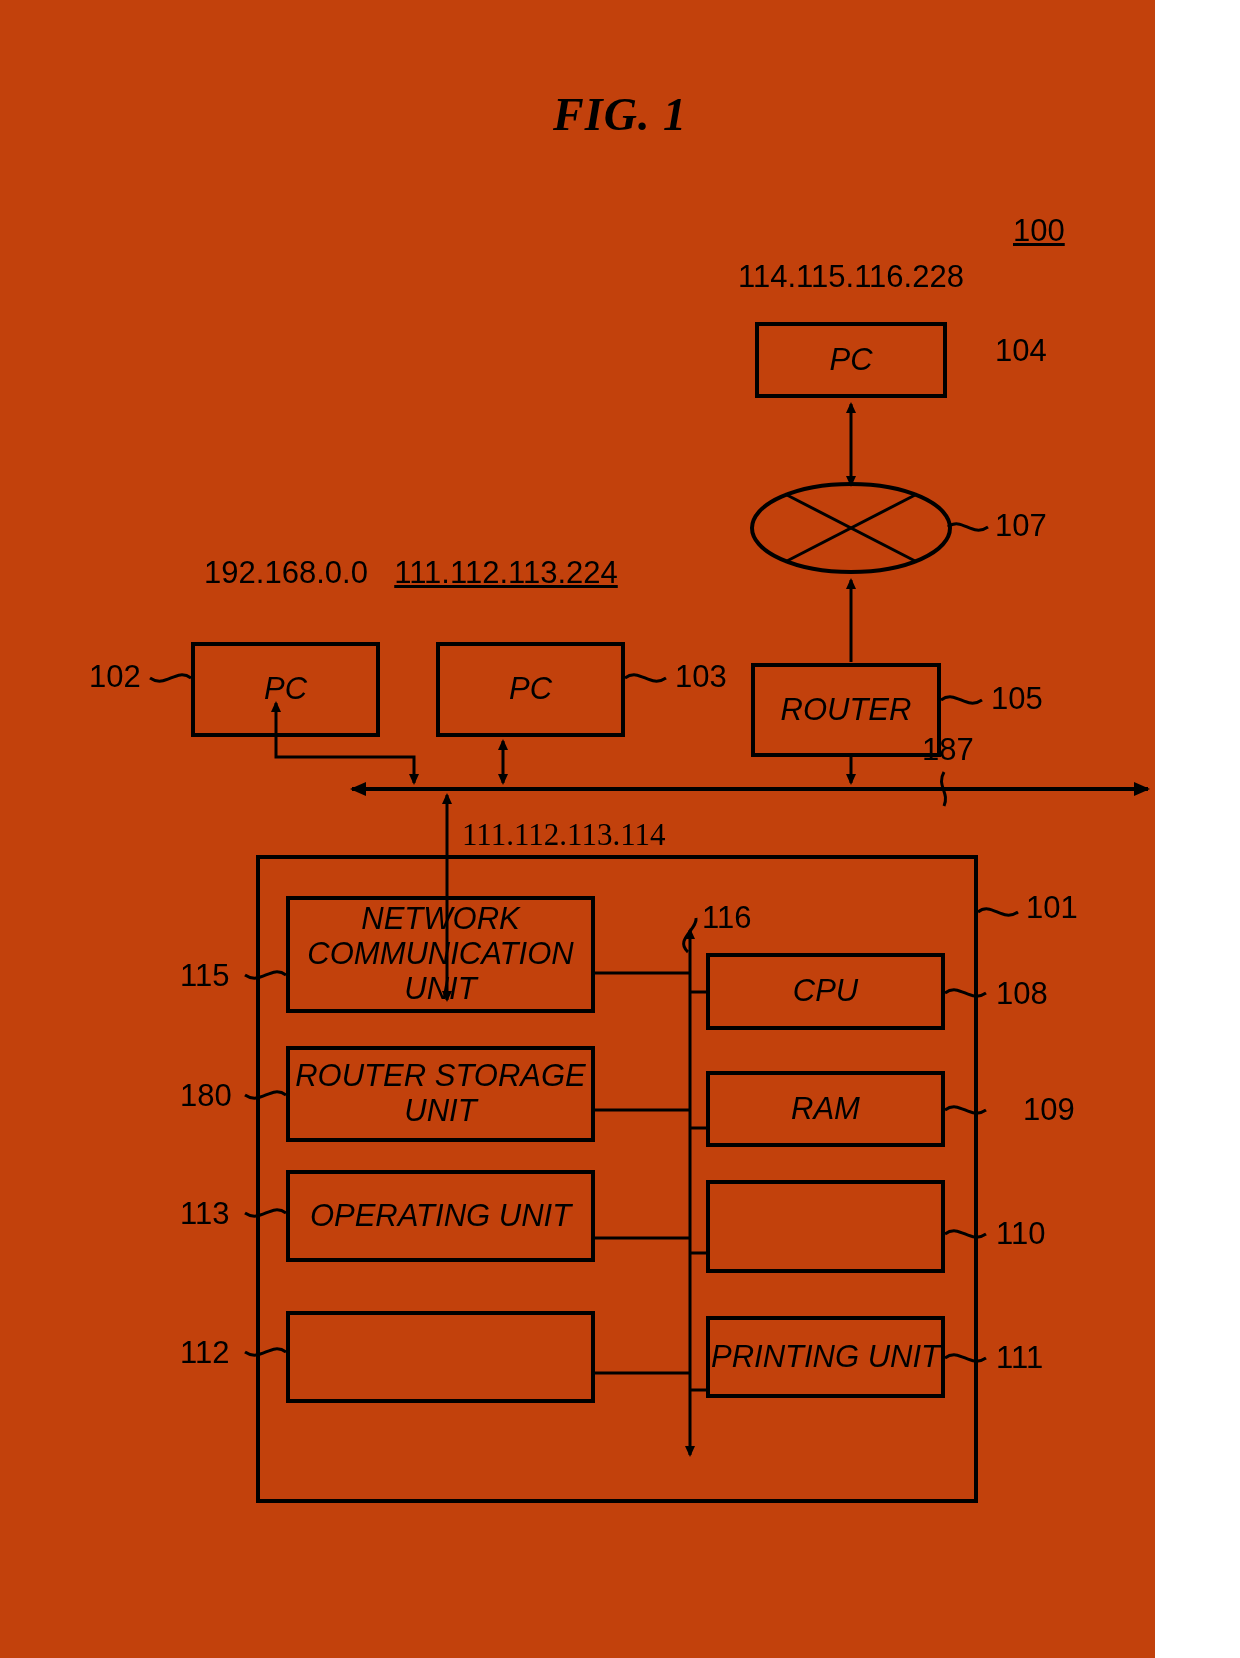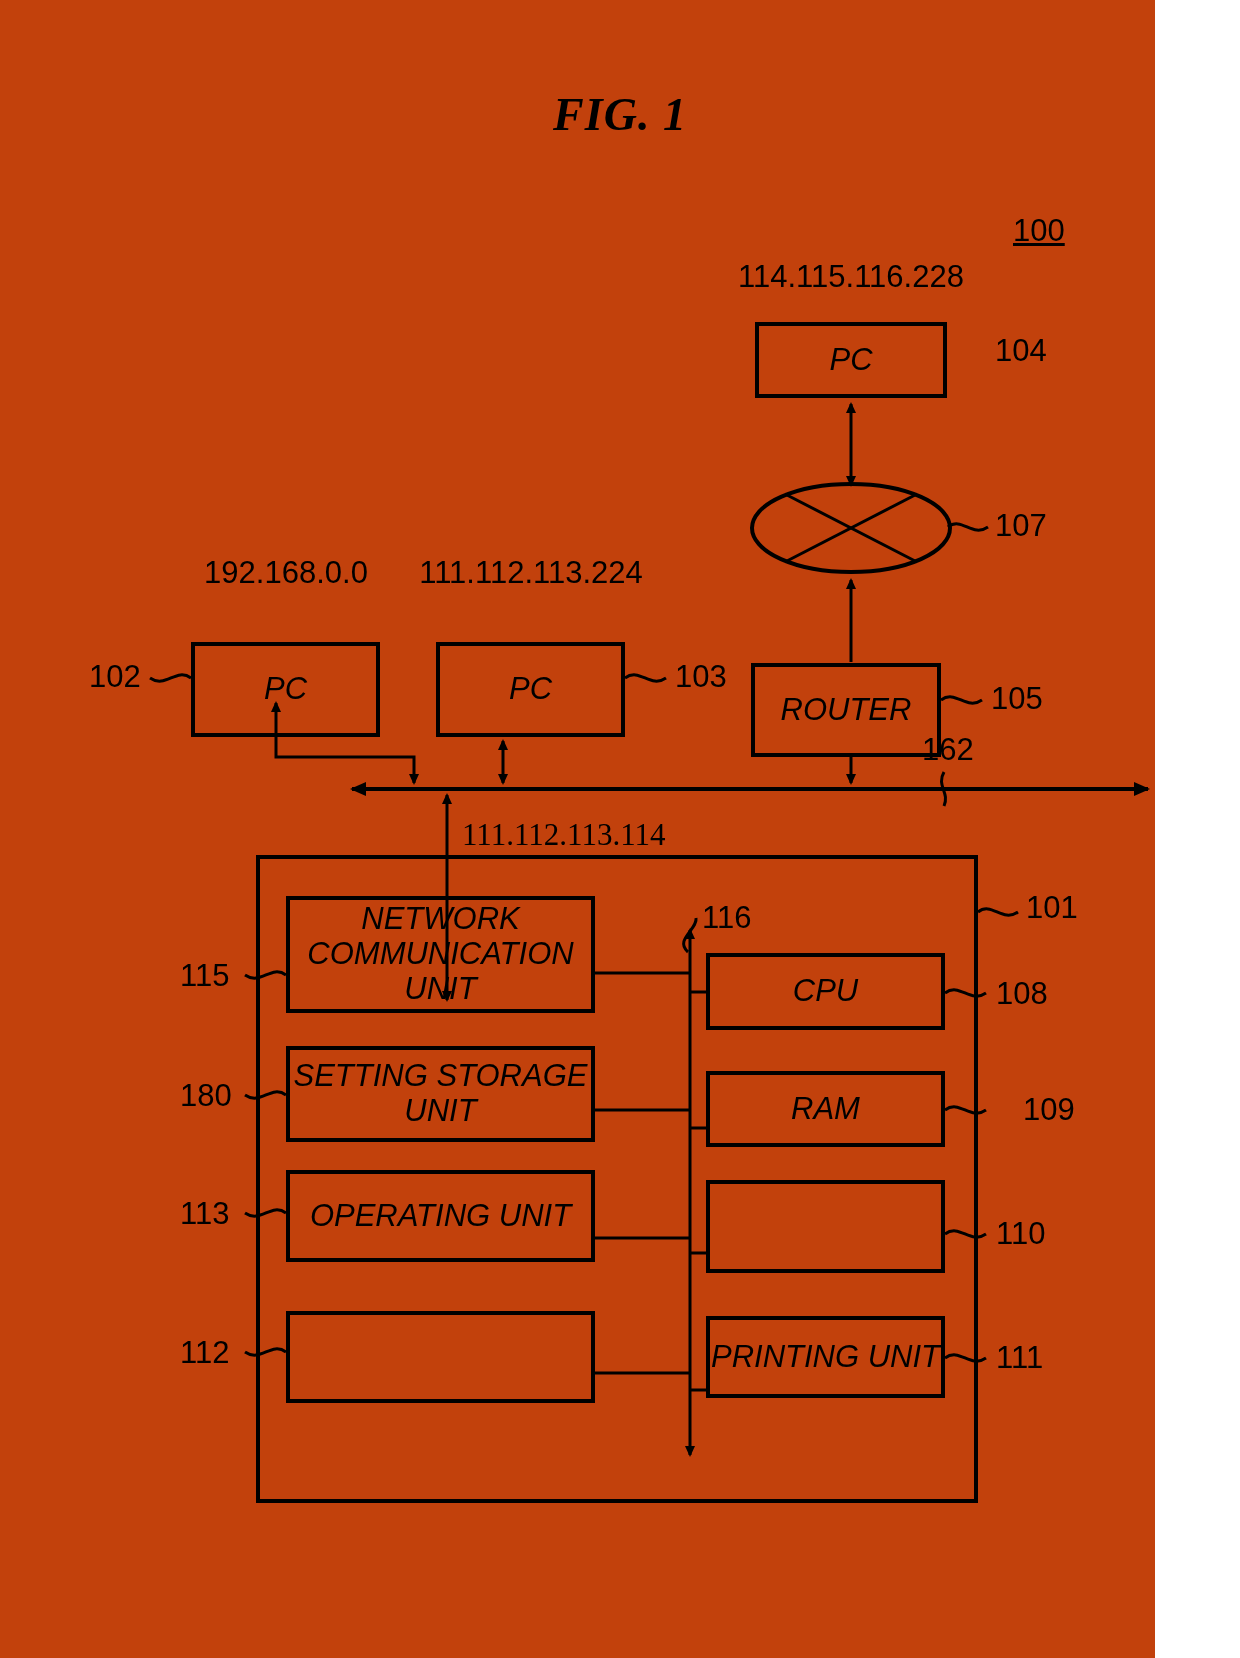--- a/index.html
+++ b/index.html
@@ -180,39 +180,39 @@
   <div class="lbl ctr" style="left:851px; top:260px;">114.115.116.228</div>
   <div class="boxlabel" style="left:757px; top:324px; width:188px; height:72px;">PC</div>
   <div class="refnum" style="left:995px; top:333px;">104</div>
 
   <div class="refnum" style="left:995px; top:508px;">107</div>
 
   <div class="lbl ctr" style="left:286px; top:556px;">192.168.0.0</div>
   <div class="boxlabel" style="left:193px; top:644px; width:185px; height:91px;">PC</div>
   <div class="refnum" style="left:89px; top:659px;">102</div>
 
-  <div class="lbl ctr" style="left:531px; top:556px;">111.112.113.224</div>
+  <div class="lbl ctr" style="left:506px; top:556px;text-decoration:underline;">111.112.113.224</div>
   <div class="boxlabel" style="left:438px; top:644px; width:185px; height:91px;">PC</div>
   <div class="refnum" style="left:675px; top:659px;">103</div>
 
   <div class="boxlabel" style="left:753px; top:665px; width:186px; height:90px;">ROUTER</div>
   <div class="refnum" style="left:991px; top:681px;text-align:right;">105</div>
 
-  <div class="refnum" style="left:922px; top:732px;">162</div>
+  <div class="refnum" style="left:922px; top:732px;">187</div>
 
   <div class="lbl" style="left:462px; top:818px;font-family:Liberation Serif, serif;">111.112.113.114</div>
 
   <div class="refnum" style="left:1026px; top:890px;">101</div>
 
   <div class="refnum" style="left:702px; top:900px;">116</div>
 
   <div class="boxlabel" style="left:288px; top:898px; width:305px; height:113px;">NETWORK COMMUNICATION UNIT</div>
   <div class="refnum" style="left:180px; top:958px;">115</div>
 
-  <div class="boxlabel" style="left:288px; top:1048px; width:305px; height:92px;">SETTING STORAGE UNIT</div>
+  <div class="boxlabel" style="left:288px; top:1048px; width:305px; height:92px;">ROUTER STORAGE UNIT</div>
   <div class="refnum" style="left:180px; top:1078px;">180</div>
 
   <div class="boxlabel" style="left:288px; top:1172px; width:305px; height:88px;">OPERATING UNIT</div>
   <div class="refnum" style="left:180px; top:1196px;">113</div>
 
   <div class="refnum" style="left:180px; top:1335px;">112</div>
 
   <div class="boxlabel" style="left:708px; top:955px; width:235px; height:73px;">CPU</div>
   <div class="refnum" style="left:996px; top:976px;">108</div>
 

